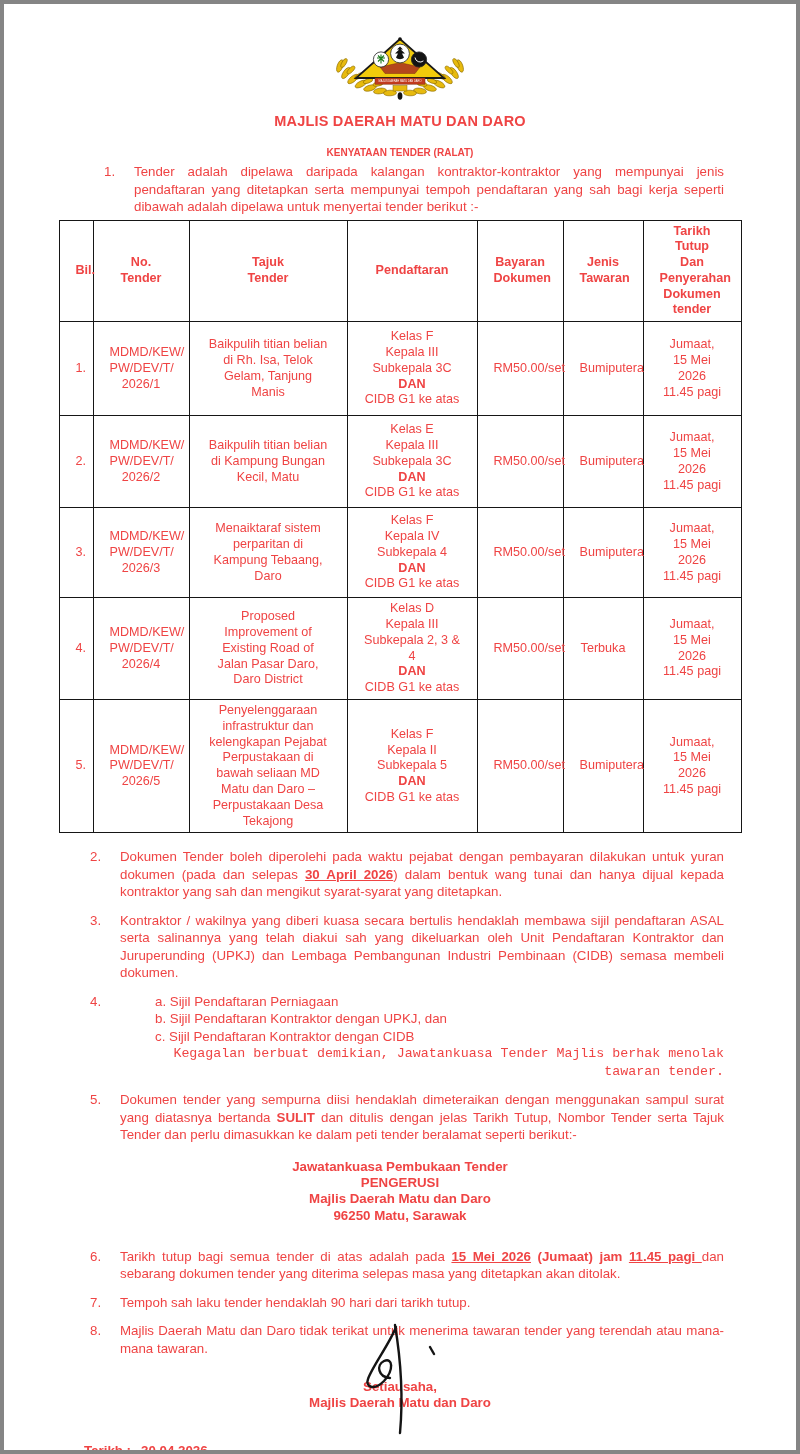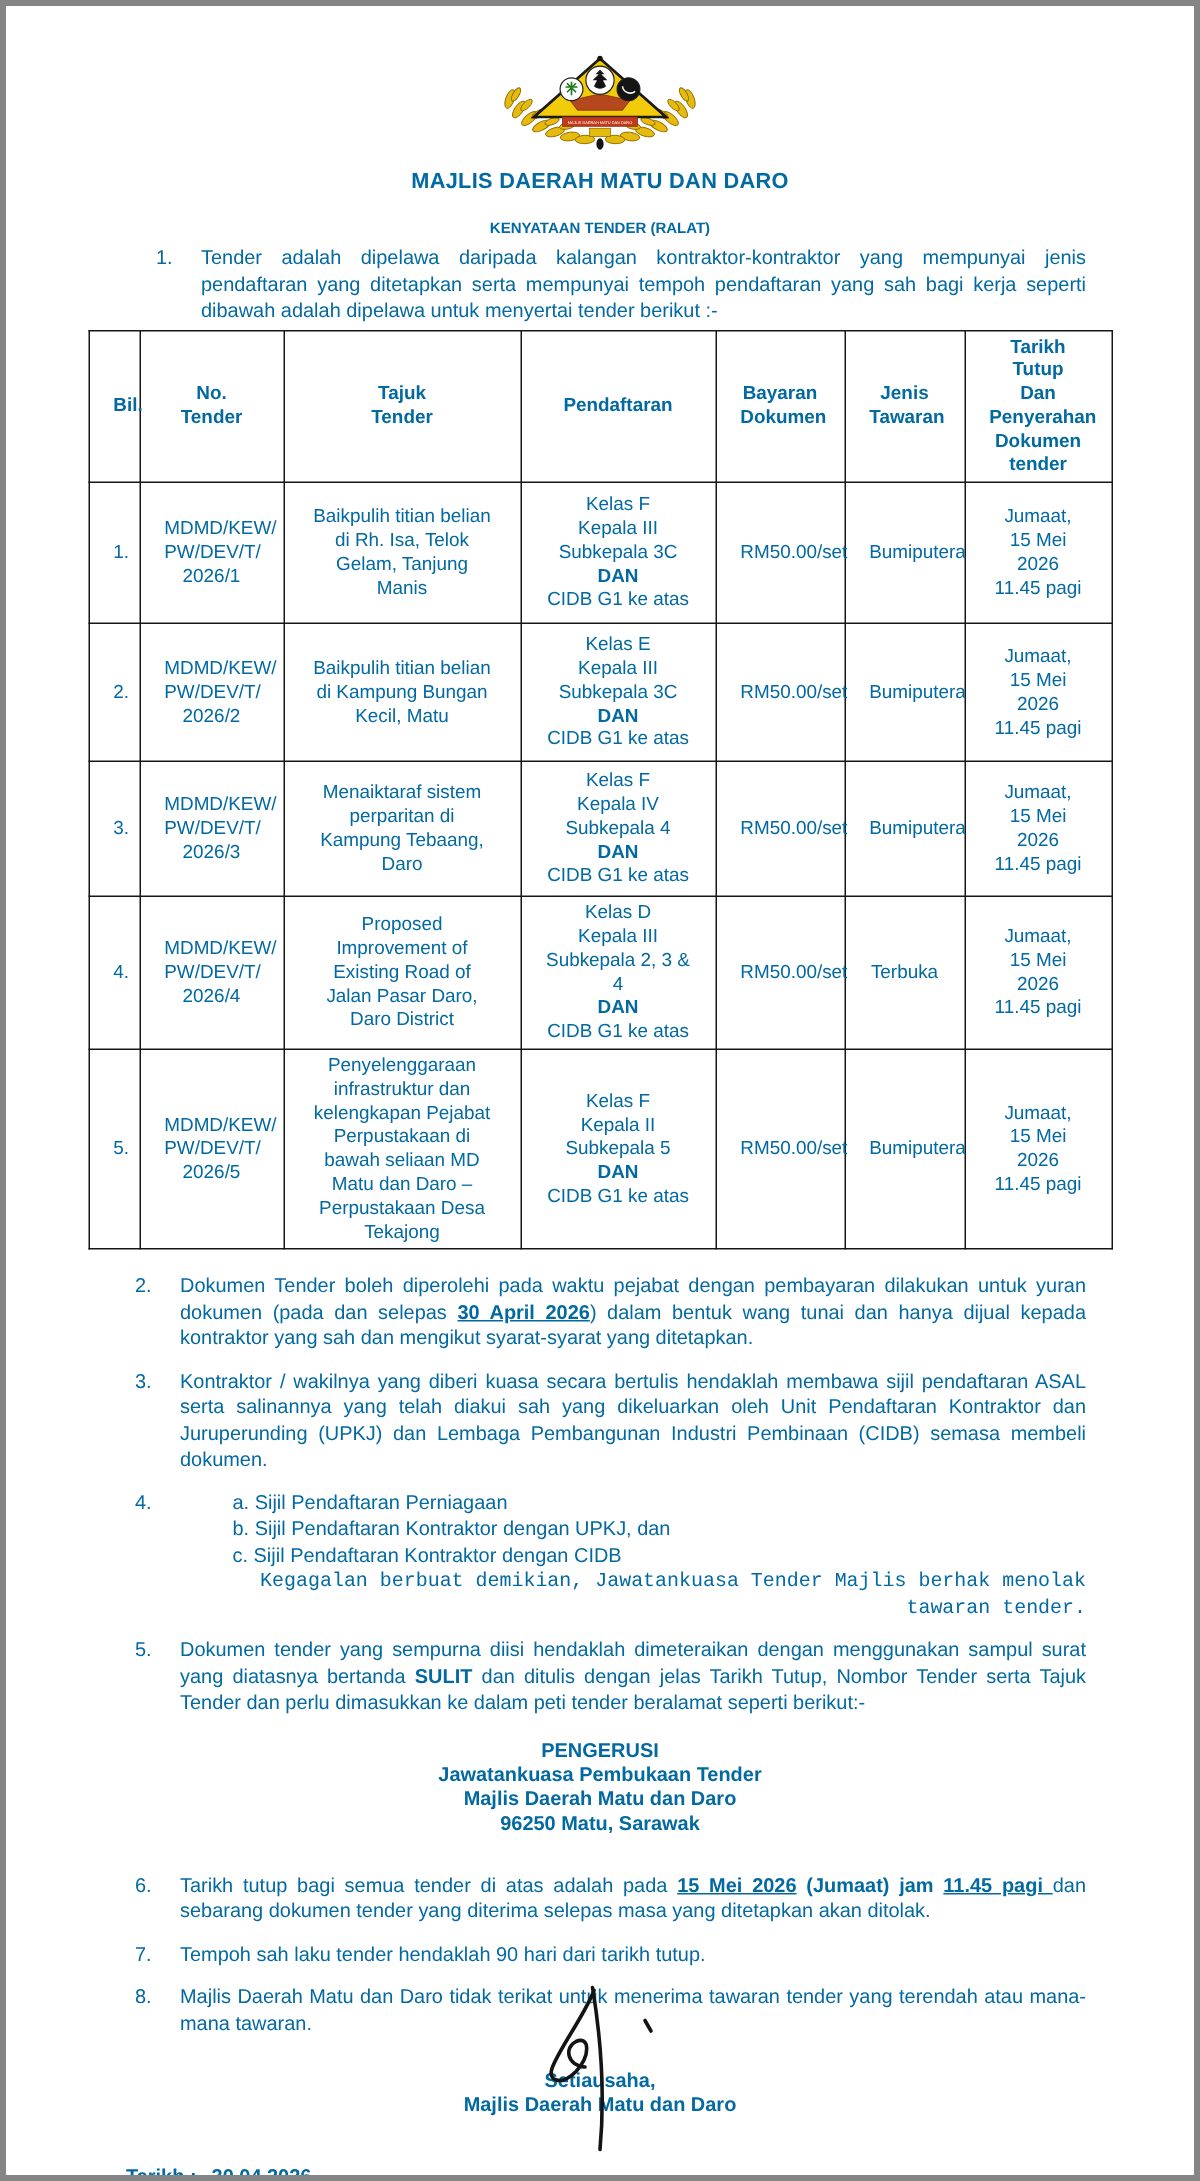--- a/index.html
+++ b/index.html
@@ -3,21 +3,21 @@
 <meta charset="utf-8">
 <style>
   * { box-sizing: border-box; margin: 0; padding: 0; }
   html, body { background: #858585; }
   body { font-family: "Liberation Sans", "DejaVu Sans", sans-serif; }
   .page {
     position: relative;
     width: 792px; height: 1446px;
     margin: 4px auto;
     background: #ffffff;
-    color: #0369a1;
+    color: #ef4444;
     font-size: 13.3px;
     line-height: 17.5px;
     overflow: hidden;
   }
   
   .logo-wrap { width: 134px; height: 64px; margin: 32px auto 0; }
   
   .org-title   { text-align: center; font-weight: bold; font-size: 14.5px; margin-top: 13px; letter-spacing: .2px; }
   .doc-title   { text-align: center; font-weight: bold; font-size: 10px; margin-top: 13px; }
   
@@ -262,22 +262,22 @@
       <div class="tail">Kegagalan berbuat demikian, Jawatankuasa Tender Majlis berhak menolak tawaran tender.</div>
     </div>
   </div>
 
   <div class="note">
     <span class="num">5.</span>
     <div class="txt"><span>Dokumen tender yang sempurna diisi hendaklah dimeteraikan dengan menggunakan sampul surat yang diatasnya bertanda </span><span class="b">SULIT</span><span> dan ditulis dengan jelas Tarikh Tutup, Nombor Tender serta Tajuk Tender dan perlu dimasukkan ke dalam peti tender beralamat seperti berikut:-</span></div>
   </div>
 
   <div class="address">
+    <div>Jawatankuasa Pembukaan Tender</div>
     <div>PENGERUSI</div>
-    <div>Jawatankuasa Pembukaan Tender</div>
     <div>Majlis Daerah Matu dan Daro</div>
     <div>96250 Matu, Sarawak</div>
   </div>
 
   <div class="note gap-lg">
     <span class="num">6.</span>
     <div class="txt"><span>Tarikh tutup bagi semua tender di atas adalah pada </span><span class="bu">15 Mei 2026</span><span class="b"> (Jumaat) jam </span><span class="bu">11.45 pagi </span><span>dan sebarang dokumen tender yang diterima selepas masa yang ditetapkan akan ditolak.</span></div>
   </div>
 
   <div class="note">

